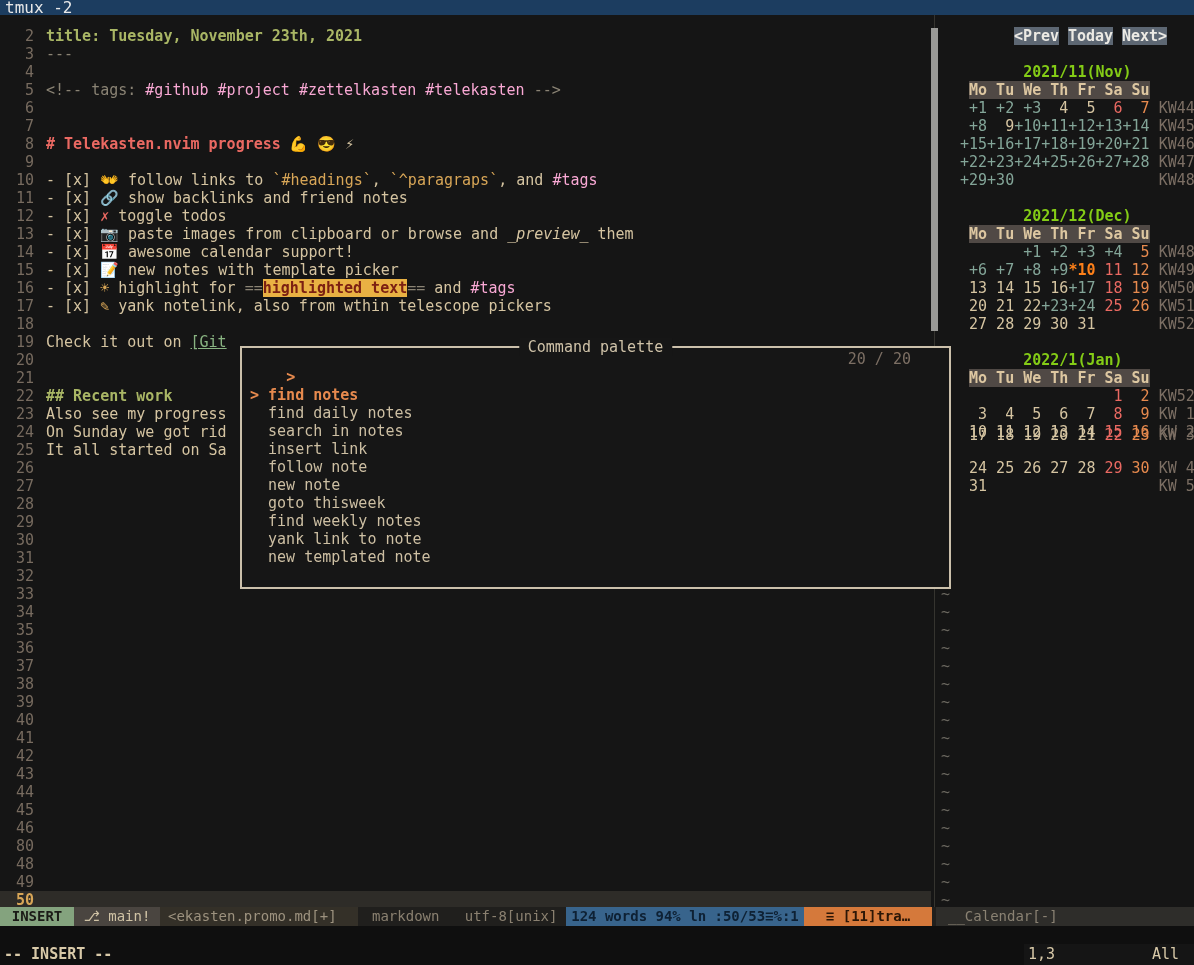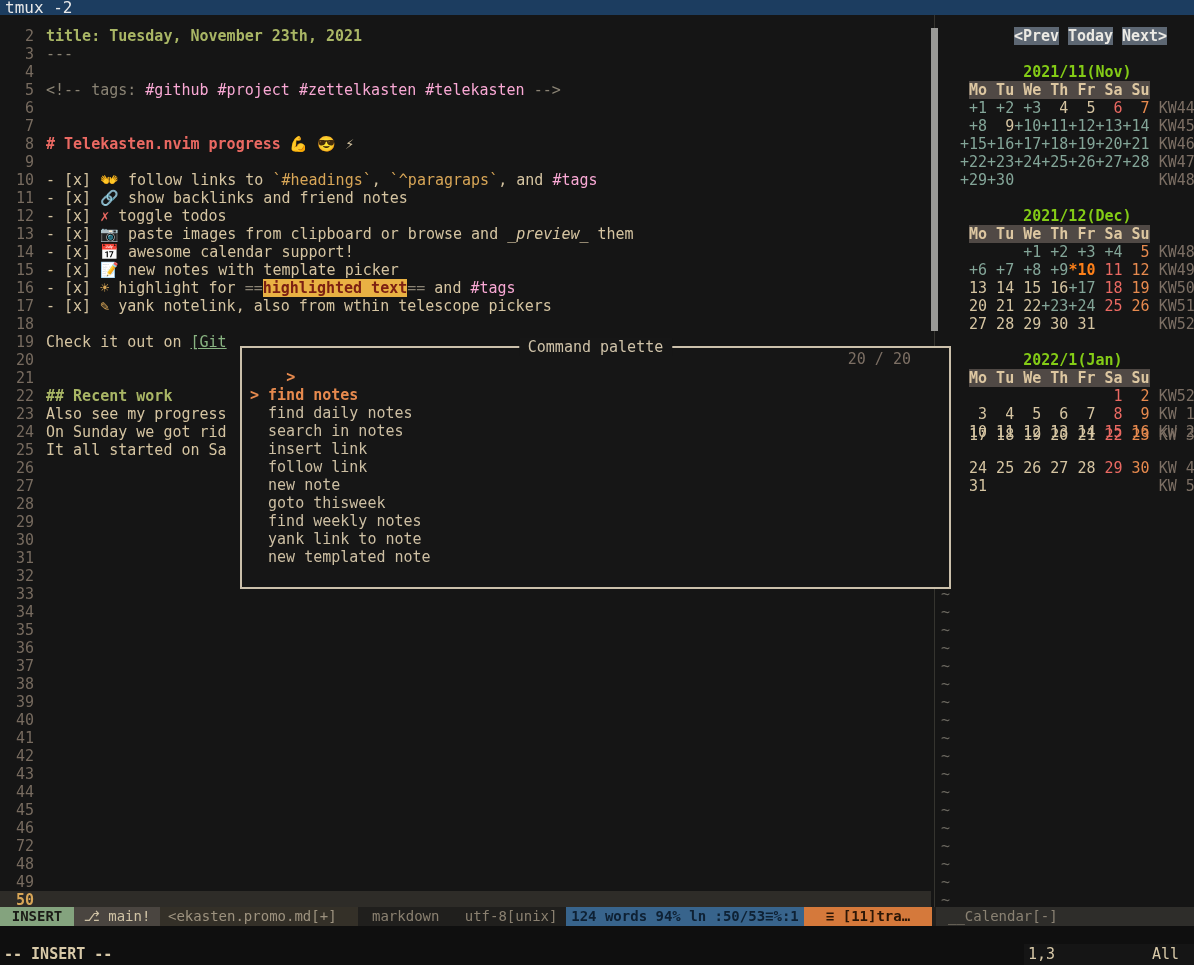--- a/index.html
+++ b/index.html
@@ -119,21 +119,21 @@
     <div class="ed-row" style="top: 657px;"><span class="lnum">37</span><span></span></div>
     <div class="ed-row" style="top: 675px;"><span class="lnum">38</span><span></span></div>
     <div class="ed-row" style="top: 693px;"><span class="lnum">39</span><span></span></div>
     <div class="ed-row" style="top: 711px;"><span class="lnum">40</span><span></span></div>
     <div class="ed-row" style="top: 729px;"><span class="lnum">41</span><span></span></div>
     <div class="ed-row" style="top: 747px;"><span class="lnum">42</span><span></span></div>
     <div class="ed-row" style="top: 765px;"><span class="lnum">43</span><span></span></div>
     <div class="ed-row" style="top: 783px;"><span class="lnum">44</span><span></span></div>
     <div class="ed-row" style="top: 801px;"><span class="lnum">45</span><span></span></div>
     <div class="ed-row" style="top: 819px;"><span class="lnum">46</span><span></span></div>
-    <div class="ed-row" style="top: 837px;"><span class="lnum">72</span><span></span></div>
+    <div class="ed-row" style="top: 837px;"><span class="lnum">80</span><span></span></div>
     <div class="ed-row" style="top: 855px;"><span class="lnum">48</span><span></span></div>
     <div class="ed-row" style="top: 873px;"><span class="lnum">49</span><span></span></div>
     <div class="ed-row" style="top: 891px;"><span class="lnum curnum">50</span><span></span></div>
   </div>
 
 <div id="winsep"></div>
 <div id="scrollthumb"></div>
 
 <div id="calendar-rows">
   <span class="navbtn" style="left:1014px">&lt;Prev</span>
@@ -190,21 +190,21 @@
   <span id="popup-title">Command palette</span>
   <div id="popup-prompt">
     <span id="prompt-char">&gt;</span>
     <span id="prompt-count">20 / 20</span>
   </div>
   <div id="popup-items">
       <div class="pi sel"><span class="pfx">&gt; </span><span>find notes</span></div>
       <div class="pi"><span class="pfx">  </span><span>find daily notes</span></div>
       <div class="pi"><span class="pfx">  </span><span>search in notes</span></div>
       <div class="pi"><span class="pfx">  </span><span>insert link</span></div>
-      <div class="pi"><span class="pfx">  </span><span>follow link</span></div>
+      <div class="pi"><span class="pfx">  </span><span>follow note</span></div>
       <div class="pi"><span class="pfx">  </span><span>new note</span></div>
       <div class="pi"><span class="pfx">  </span><span>goto thisweek</span></div>
       <div class="pi"><span class="pfx">  </span><span>find weekly notes</span></div>
       <div class="pi"><span class="pfx">  </span><span>yank link to note</span></div>
       <div class="pi"><span class="pfx">  </span><span>new templated note</span></div>
     </div>
 </div>
 
 <div id="statusline">
   <span class="sl sl-mode">INSERT</span>

